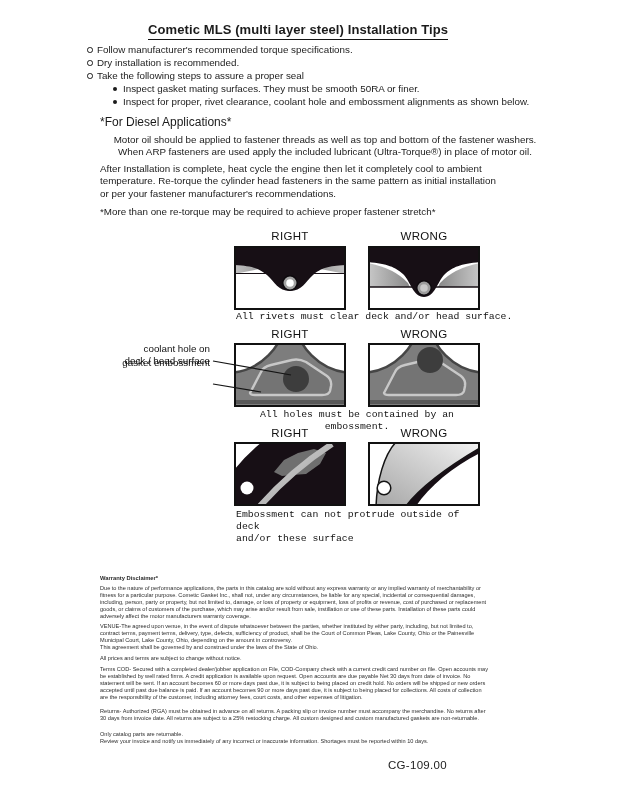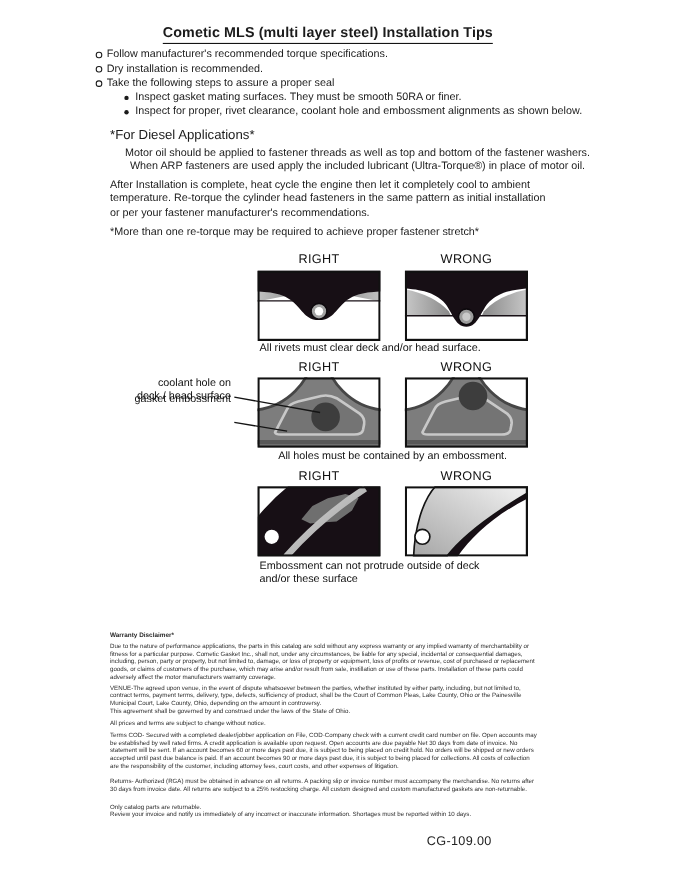--- a/index.html
+++ b/index.html
@@ -20,21 +20,21 @@
        border-radius:50%;display:inline-block;}
   .dot.filled{background:#1b1b1b;width:4px;height:4px;border:none;top:4.5px;}
 
   
   .diesel-h{left:100px;top:115px;font-size:12px;font-weight:normal;}
   .para{left:100px;width:450px;font-size:9.8px;line-height:12.3px;}
   .p1{top:134px;text-align:center;} .p2{top:163px;} .p3{top:206px;}
 
   
   .dlabel{width:112px;text-align:center;font-size:11.5px;letter-spacing:.3px;color:#111;}
-  .caption{font-size:9.8px;line-height:12px;color:#111;}
+  .caption{font-size:9.8px;line-height:12px;color:#111;font-family:Liberation Mono, monospace;}
   .img-frame{width:112px;height:64px;}
   .img-frame svg{display:block;}
   .callout{width:122px;text-align:right;font-size:9.8px;line-height:11.5px;color:#111;}
 
   
   .fine-h{left:100px;top:575px;font-size:5.8px;font-weight:bold;color:#2a2a2a;}
   .fine{left:100px;width:420px;font-size:5.6px;line-height:6.9px;color:#2e2e2e;}
   .fp1{top:585px;} .fp2{top:623px;} .fp3{top:655px;}
   .fp4{top:666px;} .fp5{top:708px;} .fp6{top:731px;}
 

